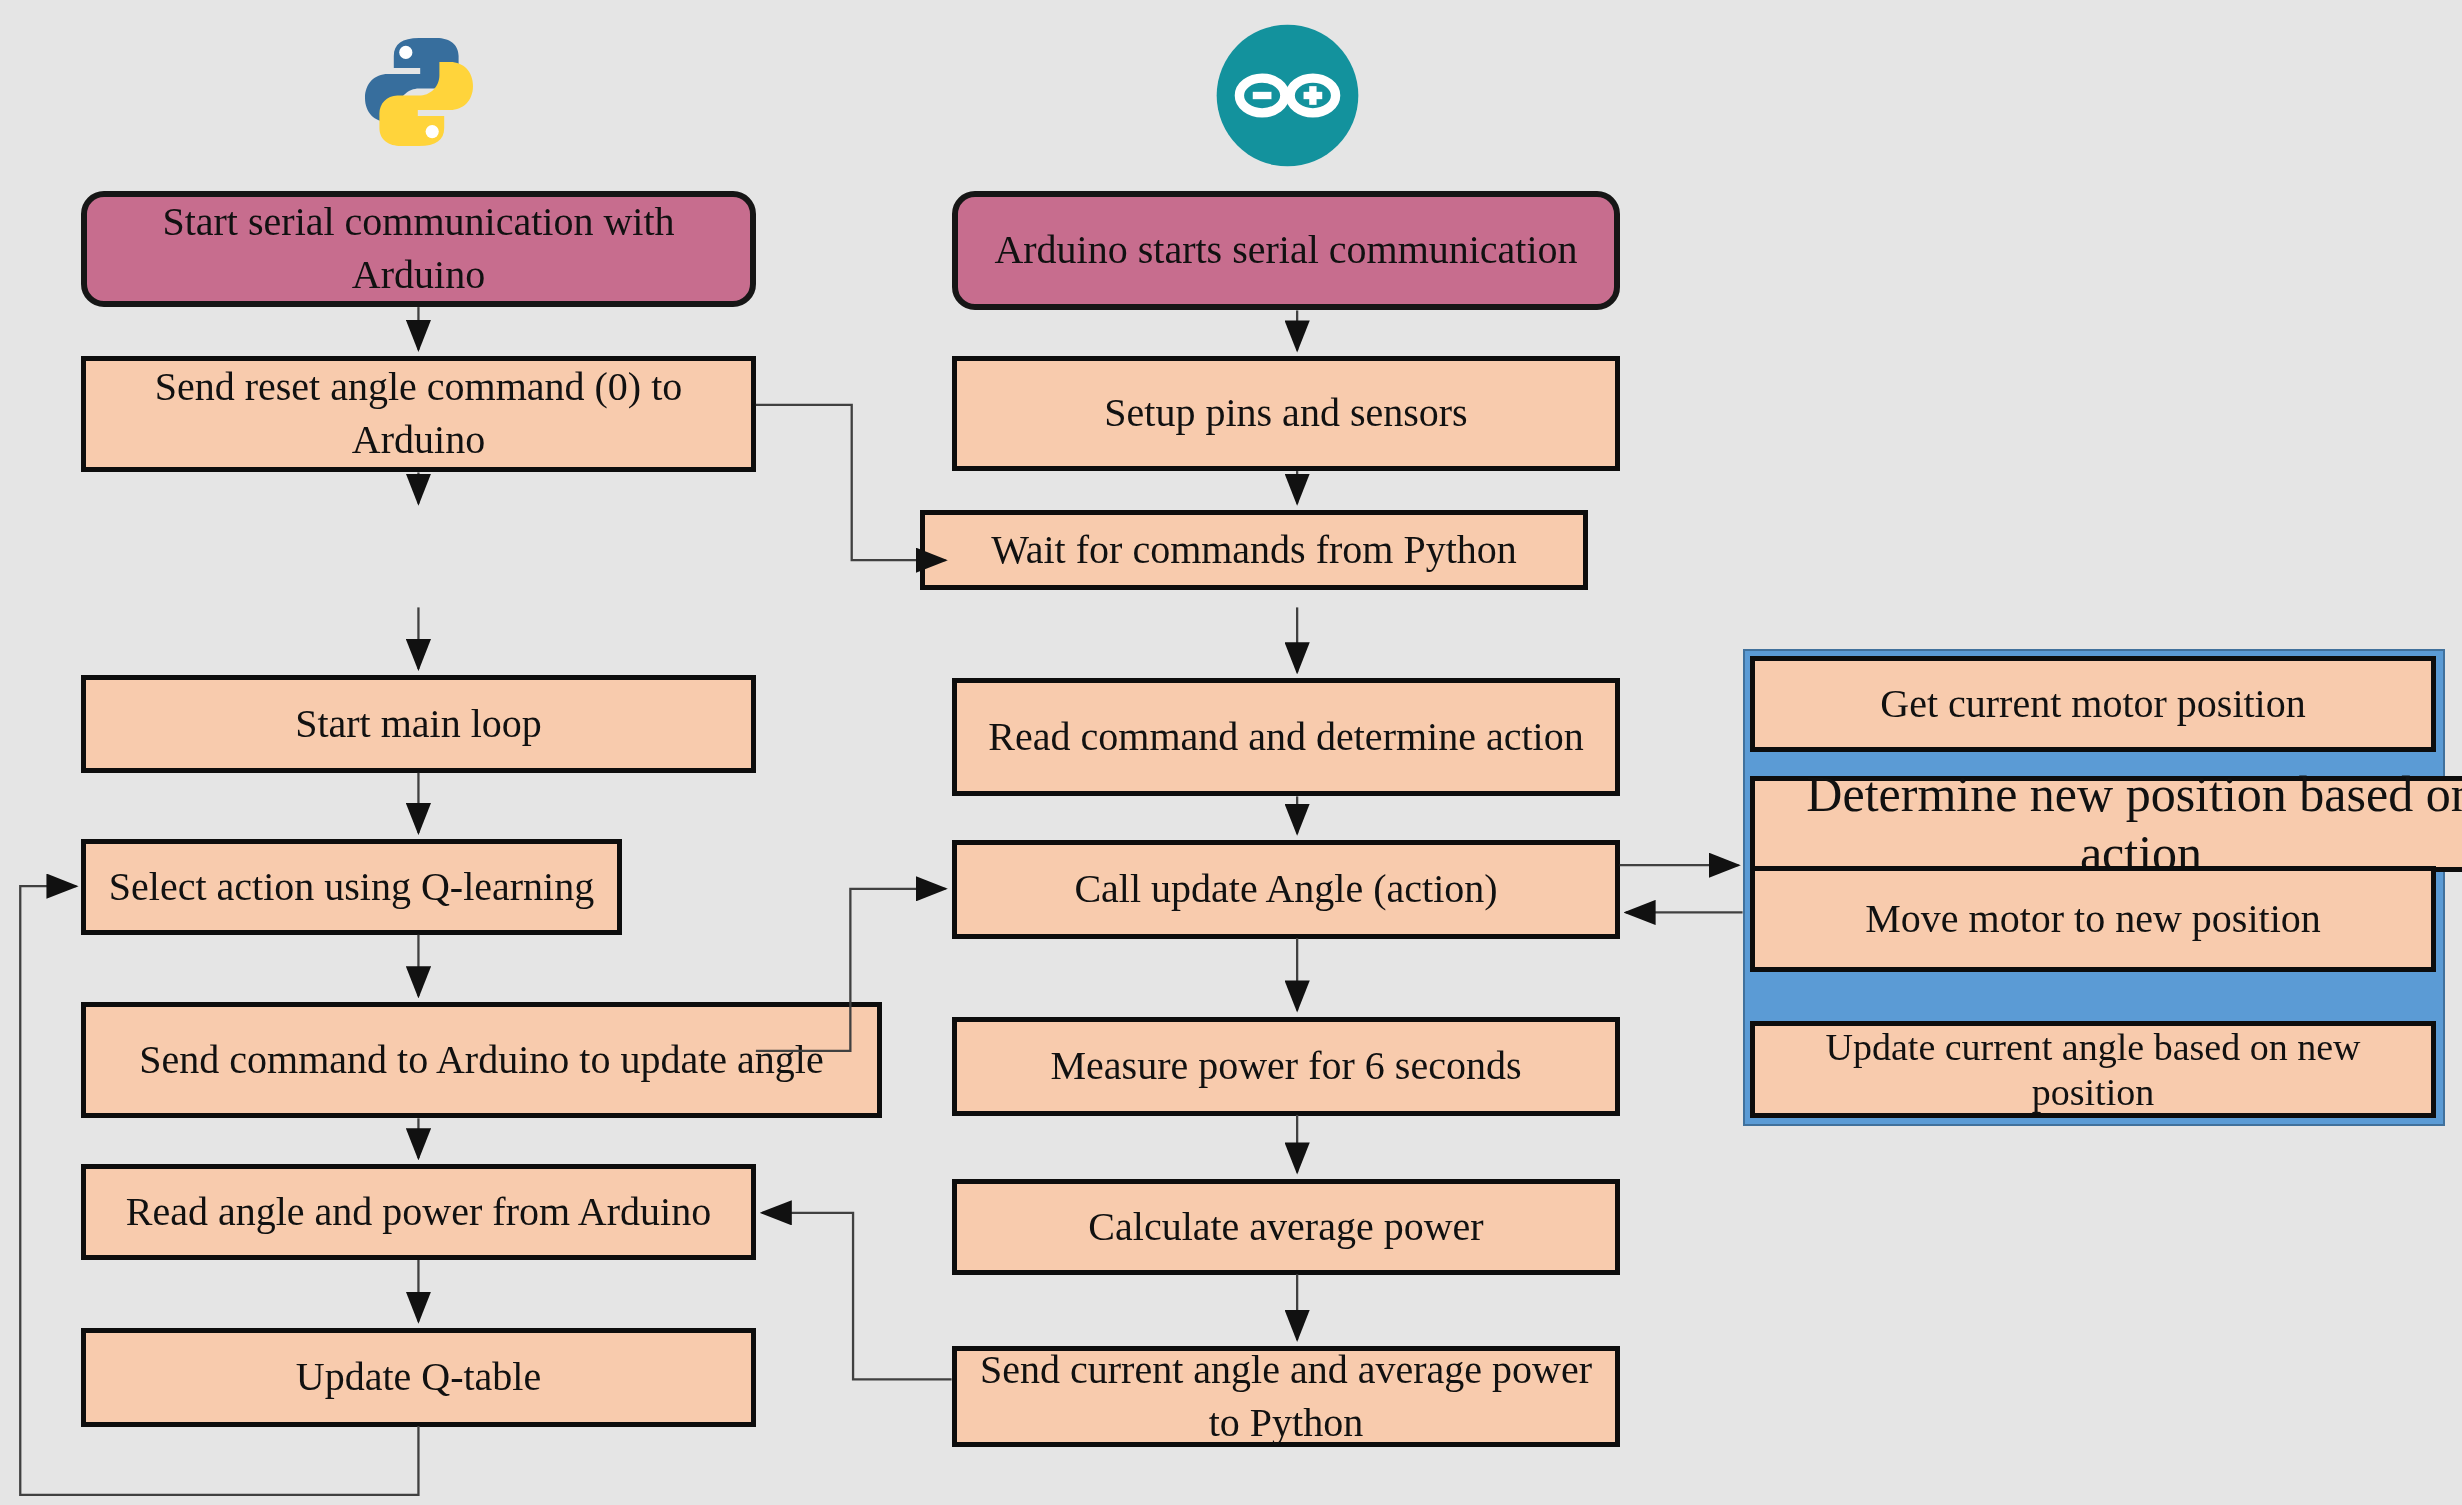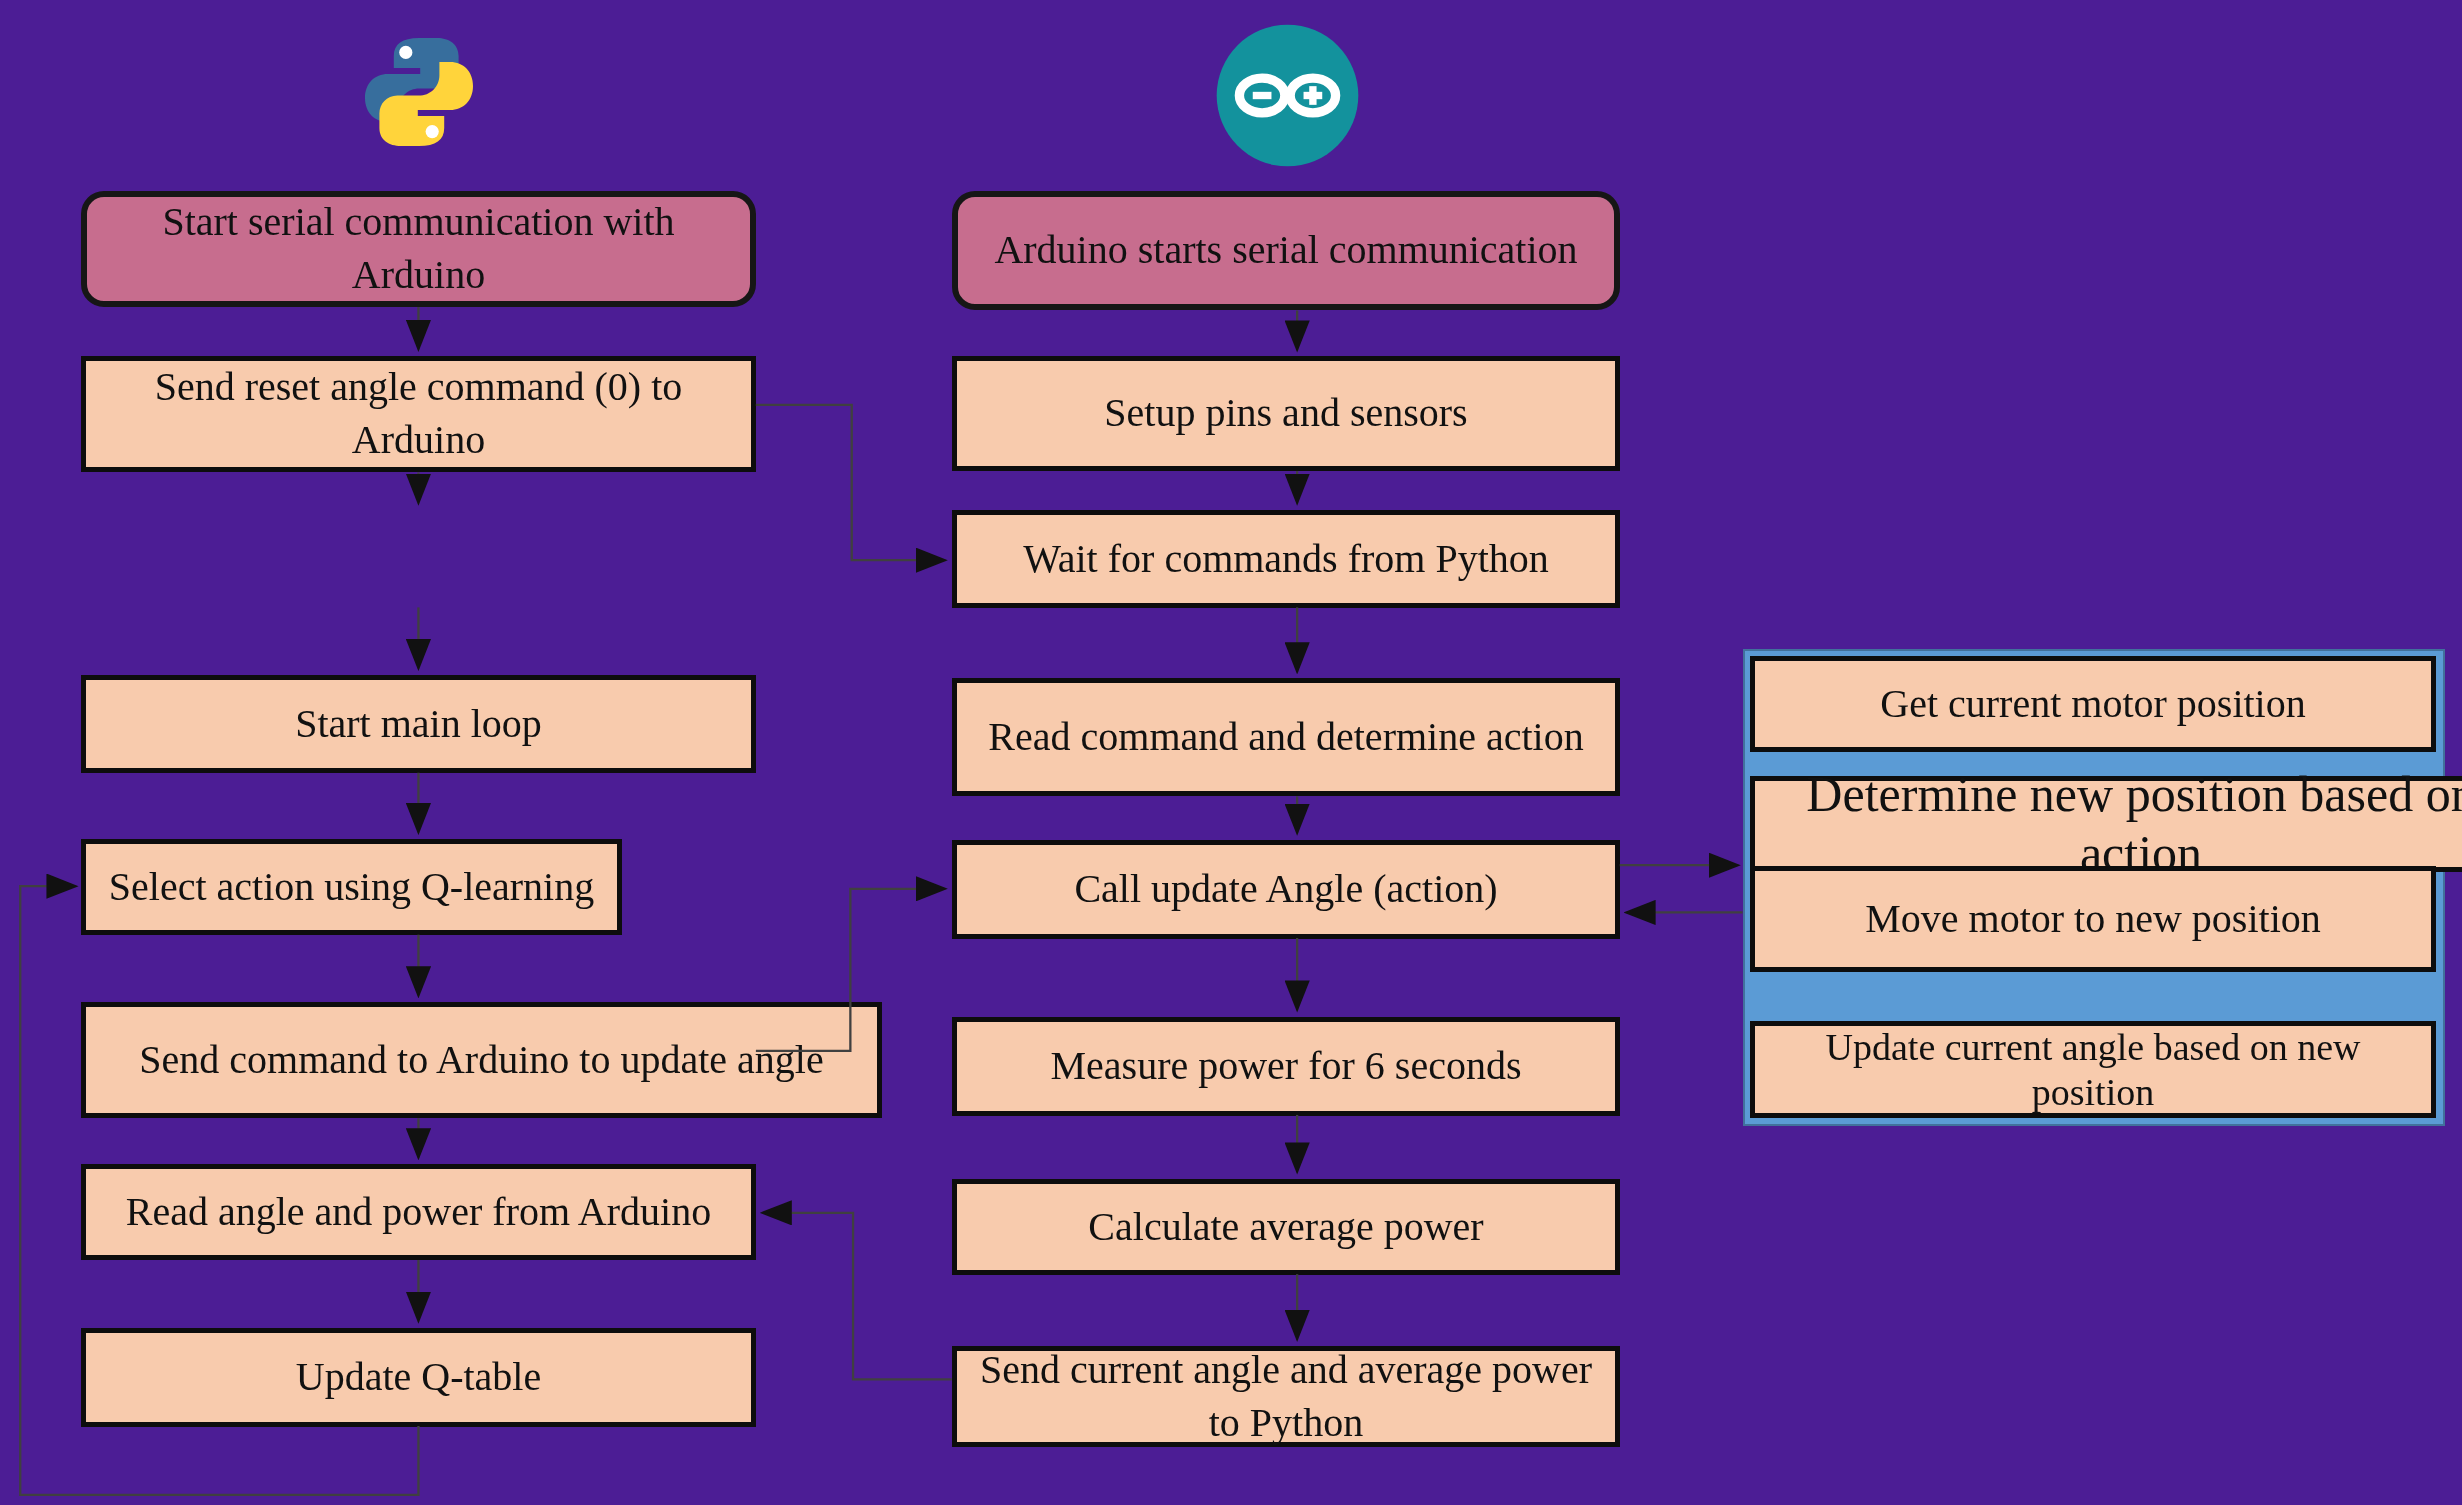--- a/index.html
+++ b/index.html
@@ -1,17 +1,17 @@
 <!DOCTYPE html>
 <html style="--terminal-fill: #C76D8E; --process-fill: #F8CBAD; --group-fill: #5B9BD5; --group-border: #41719C; --connector: #404040; --arrowhead: #111111; --python-blue: #376E9D; --python-yellow: #FFD43B; --arduino-teal: #13929D;font-size:10.8px"><head>
 <meta charset="utf-8">
 <style>
   html,body{margin:0;padding:0;background:#ffffff;}
   body{font-family:"Liberation Serif","DejaVu Serif",serif;}
-  .canvas{position:relative;width:2462px;height:1505px;background:#4c1d95;overflow:hidden;}
+  .canvas{position:relative;width:2462px;height:1505px;background:#e5e5e5;overflow:hidden;}
   .node{position:absolute;display:flex;align-items:center;justify-content:center;
         text-align:center;color:#111;box-sizing:border-box;padding:2.7px 19px;}
   .node span{display:block;width:100%;}
   .terminal{background:var(--terminal-fill);border:6px solid #161616;border-radius:23px;
             font-size:40px;line-height:1.32;}
   .process{background:var(--process-fill);border:5.4px solid #0d0d0d;font-size:40px;line-height:1.32;}
   .group{position:absolute;background:var(--group-fill);border:2.7px solid var(--group-border);box-sizing:border-box;}
   svg.overlay{position:absolute;left:0;top:0;pointer-events:none;}
   .logo{position:absolute;}
 </style>
@@ -57,21 +57,21 @@
   <div class="node process" style="left:81px;top:1328px;width:675px;height:99px">
     <span>Update Q-table</span>
   </div>
 
   <div class="node terminal" style="left:952px;top:191px;width:668px;height:119px">
     <span>Arduino starts serial communication</span>
   </div>
   <div class="node process" style="left:952px;top:356px;width:668px;height:115px">
     <span>Setup pins and sensors</span>
   </div>
-  <div class="node process" style="left:952px;top:510px;width:668px;height:98px">
+  <div class="node process" style="left:920px;top:510px;width:668px;height:80px">
     <span>Wait for commands from Python</span>
   </div>
   <div class="node process" style="left:952px;top:678px;width:668px;height:118px">
     <span>Read command and determine action</span>
   </div>
   <div class="node process" style="left:952px;top:840px;width:668px;height:99px">
     <span>Call update Angle (action)</span>
   </div>
   <div class="node process" style="left:952px;top:1017px;width:668px;height:99px">
     <span>Measure power for 6 seconds</span>

